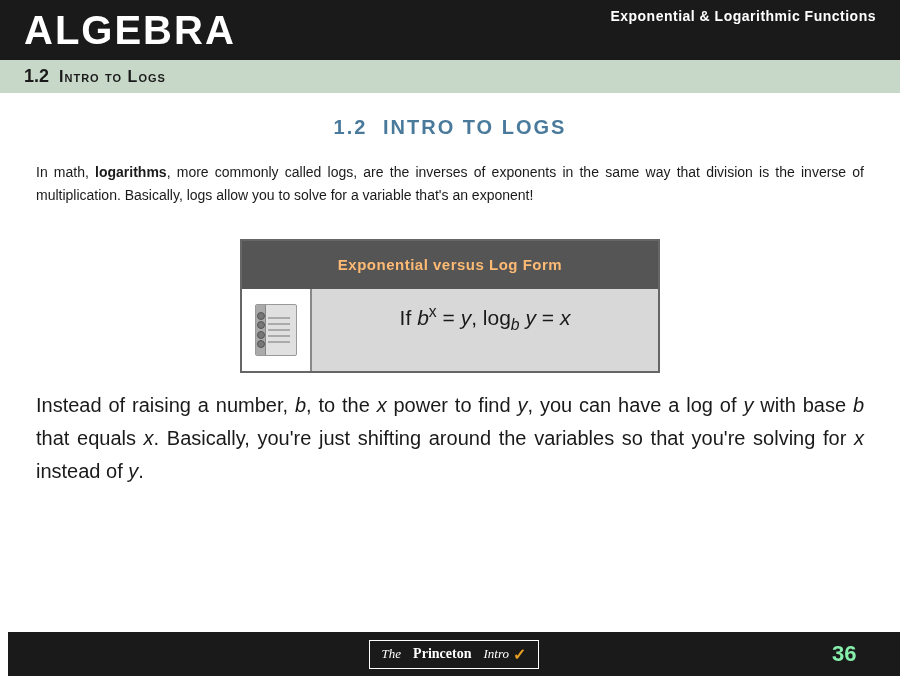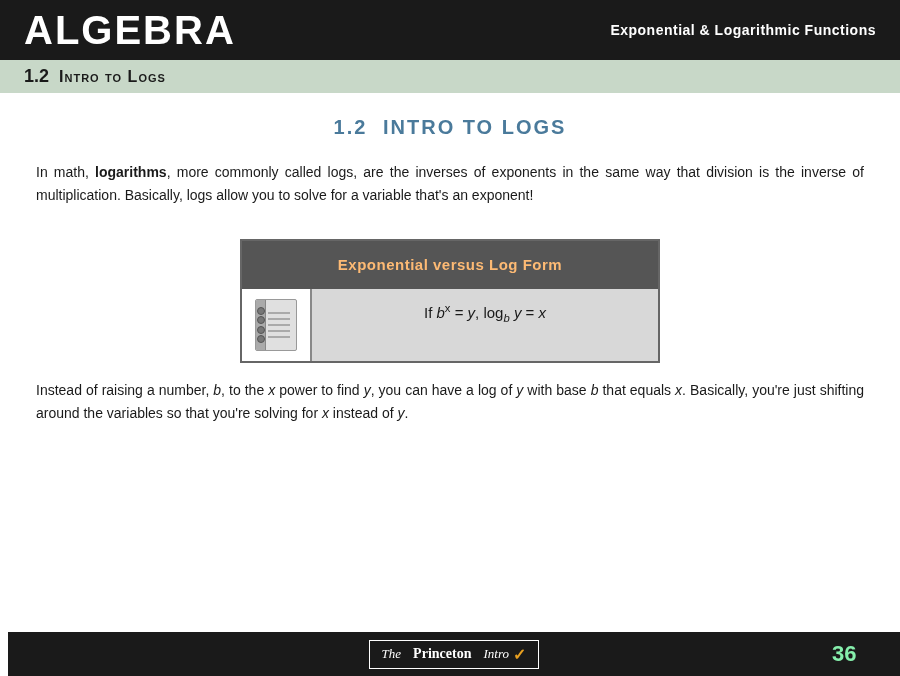--- a/index.html
+++ b/index.html
@@ -9,21 +9,21 @@
       font-family: Georgia, 'Times New Roman', serif;
       background: #fff;
       overflow: hidden;
     }
 
     
     .header {
       background: #1a1a1a;
       color: white;
       display: flex;
-      align-items: center;
+      align-items: flex-start;
       justify-content: space-between;
       padding: 8px 24px;
       height: 60px;
     }
     .header-title {
       font-size: 40px;
       font-weight: 900;
       font-family: Arial Black, Arial, sans-serif;
       letter-spacing: 2px;
       color: white;
@@ -175,31 +175,31 @@
     }
     .table-text-col {
       flex: 1;
       background: #d8d8d8;
       padding: 10px 14px;
       text-align: center;
       font-size: 14px;
       line-height: 1.7;
     }
     .formula-line {
-      font-size: 15px;
+      font-size: 21px;
       margin-bottom: 22px;
     }
     .desc-line {
       font-size: 13.5px;
     }
 
     
     .body-para {
       text-align: justify;
-      font-size: 14px;
+      font-size: 20px;
       line-height: 1.65;
       margin-bottom: 12px;
       font-family: Arial, sans-serif;
     }
 
     
     .footer {
       position: absolute;
       bottom: 0;
       left: 8px;

